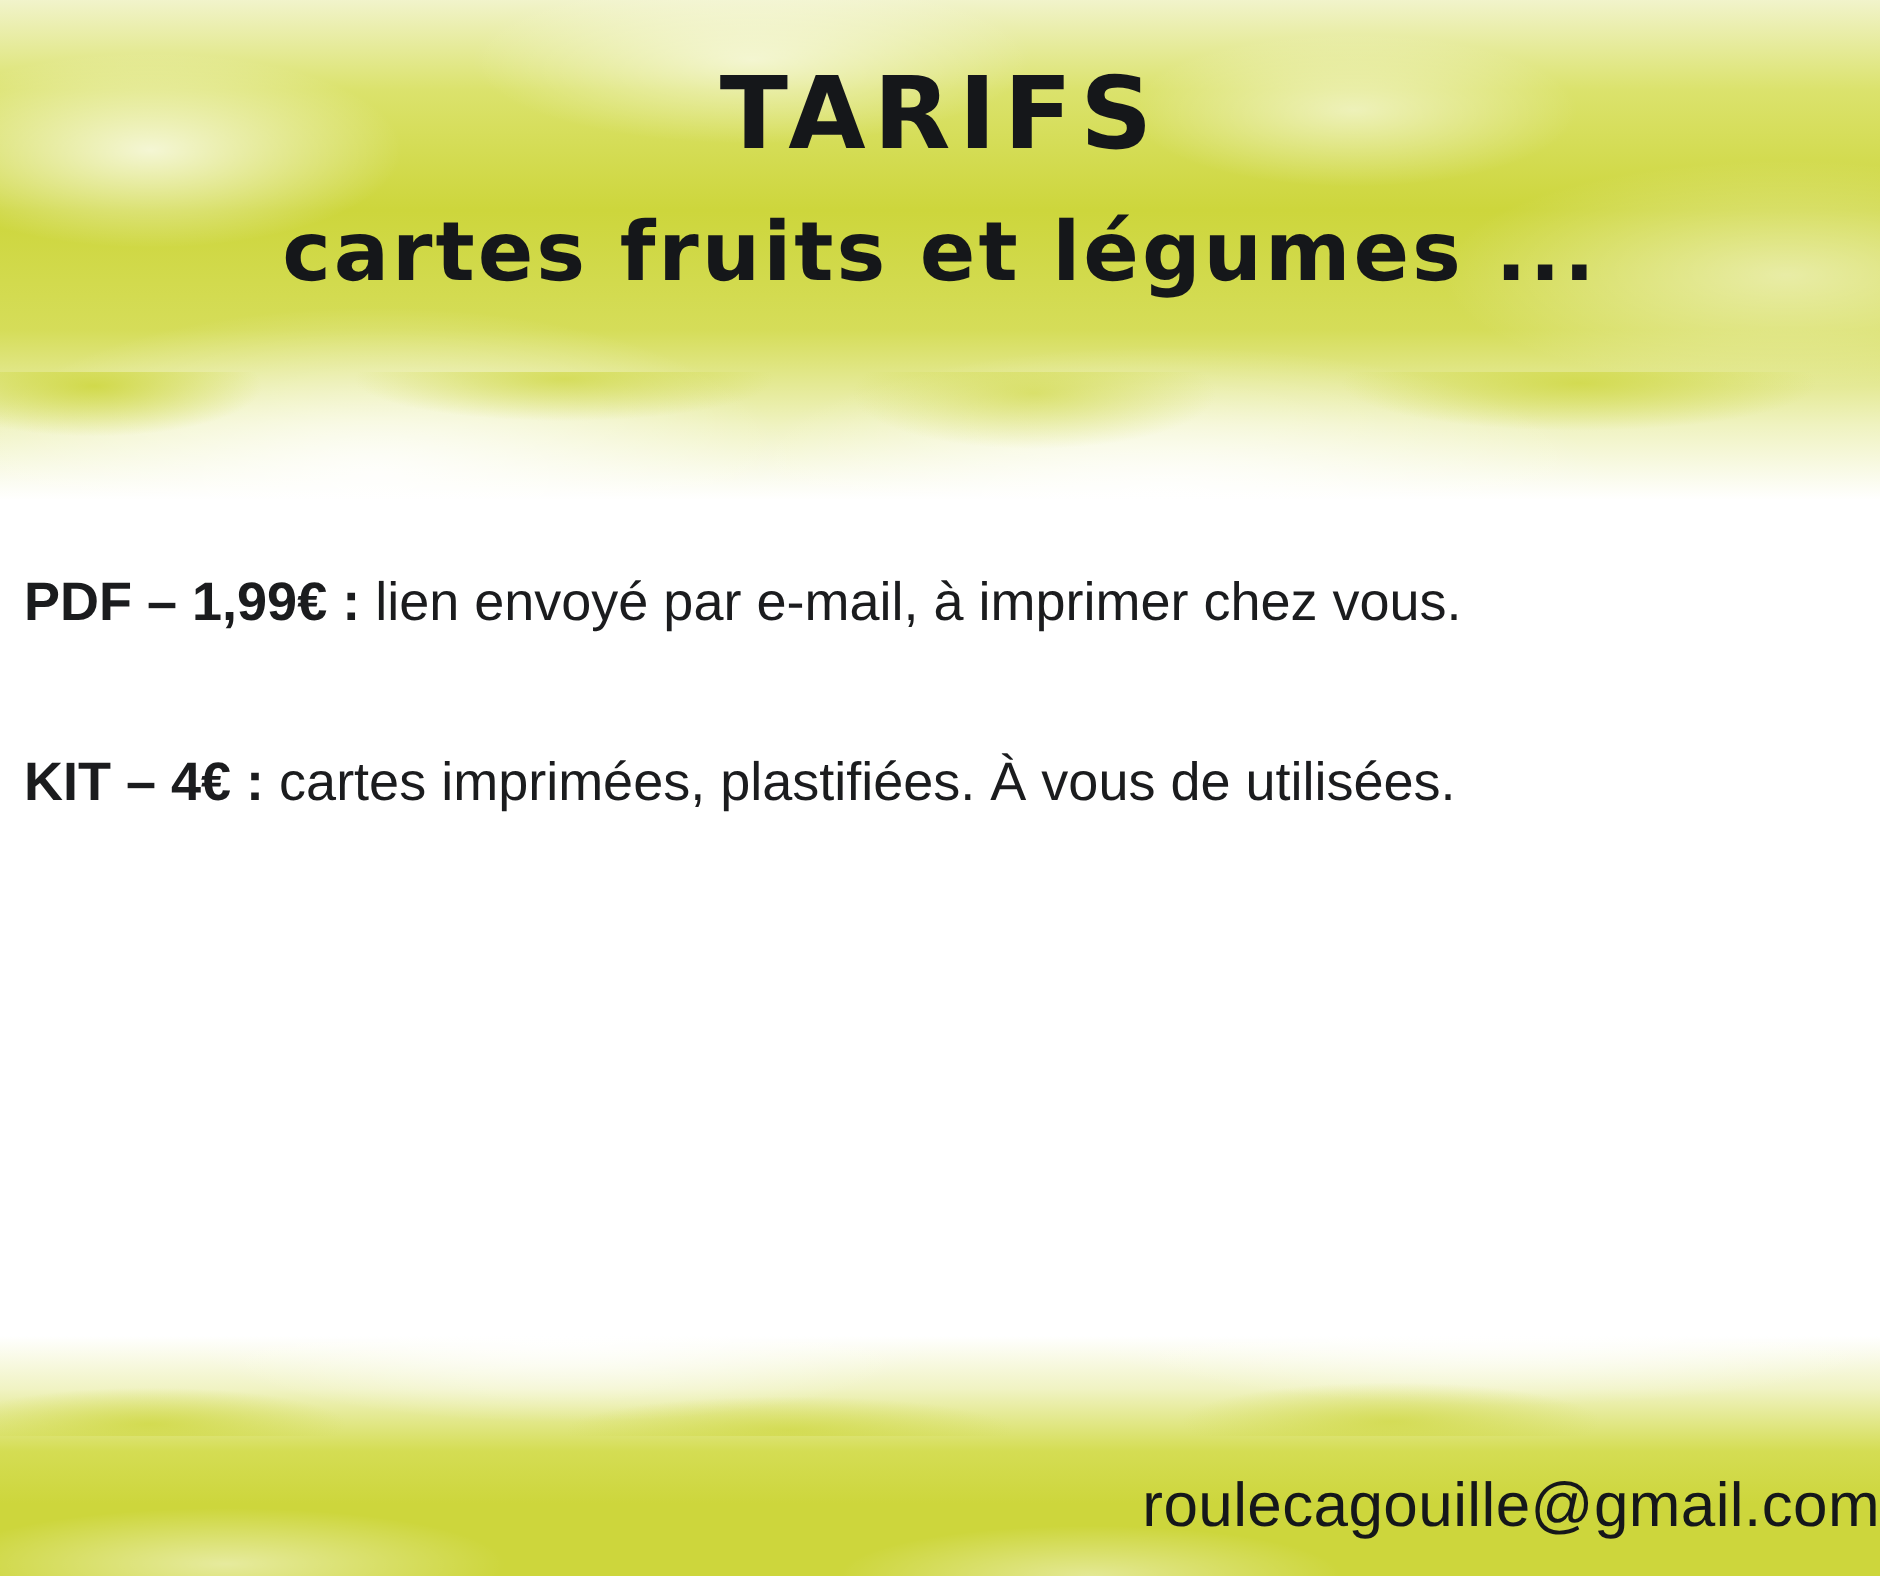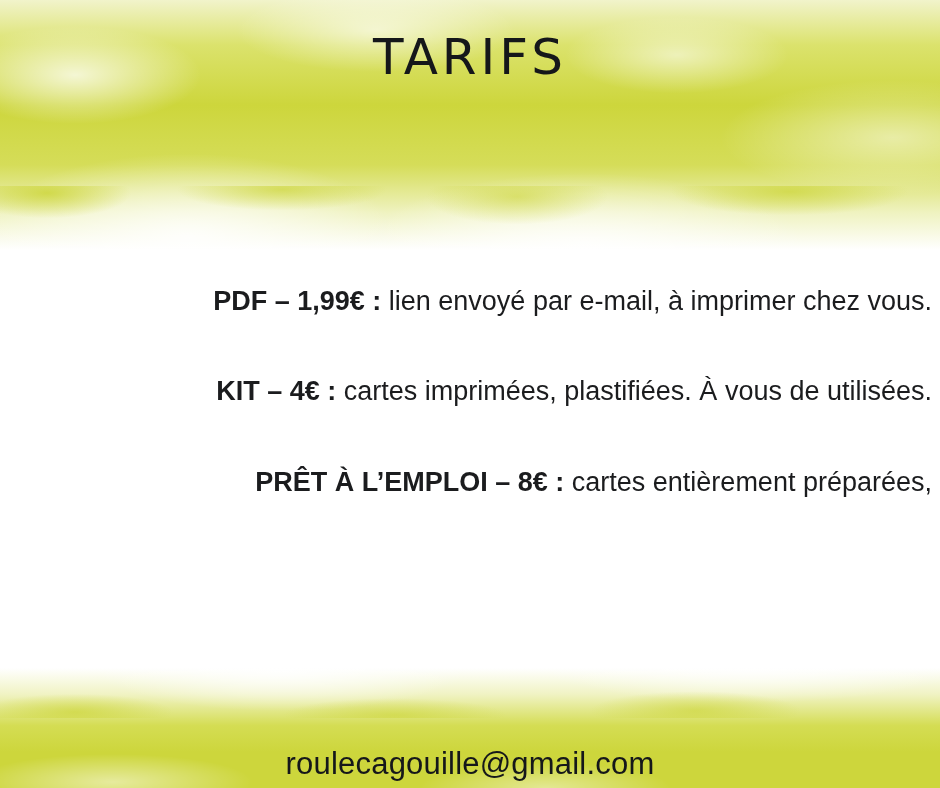--- a/index.html
+++ b/index.html
@@ -95,21 +95,21 @@
   .header {
     position: absolute;
     top: 30px;
     left: 0;
     width: 100%;
     text-align: center;
     z-index: 3;
   }
   .title-main {
     font-family: "DejaVu Sans", sans-serif;
-    font-weight: normal;
+    font-weight: bold;
     font-size: 50px;
     letter-spacing: 4px;
     color: #15171a;
     line-height: 1.1;
     margin: 0;
   }
   .title-sub {
     font-family: "DejaVu Sans", sans-serif;
     font-weight: bold;
     font-size: 41px;
@@ -119,21 +119,20 @@
     margin: 18px 0 0 0;
   }
 
   
   .content {
     position: absolute;
     top: 282px;
     left: 12px;
     width: 920px;
     z-index: 3;
-    text-align: right;
   }
   .offer {
     color: #1b1c1e;
     font-size: 27px;
     line-height: 1.42;
   }
   .offer + .offer {
     margin-top: 52px;
   }
   .offer .lead {
@@ -143,56 +142,56 @@
     font-weight: normal;
   }
   .offer p {
     margin: 0;
   }
 
   
   .footer {
     position: absolute;
     left: 0;
-    bottom: 6px;
-    width: 100%;
-    text-align: center;
+    bottom: 17px;
+    width: 100%;
+    text-align: right;
     z-index: 4;
   }
   .footer .email {
     font-size: 31px;
     color: #15171a;
     letter-spacing: 0.2px;
   }
 </style>
 </head>
 <body>
 
 <div class="poster">
 
   <div class="band band-top">
     <div class="edge-fade"></div>
   </div>
 
   <div class="header">
     <h1 class="title-main">TARIFS</h1>
+    <h2 class="title-sub">cartes fruits et légumes ...</h2>
   </div>
 
   <div class="content">
 
     <div class="offer">
       <p><span class="lead">PDF – 1,99€ :</span><span class="desc"> lien envoyé par e-mail, à imprimer chez vous.</span></p>
     </div>
 
     <div class="offer">
       <p><span class="lead">KIT – 4€ :</span><span class="desc"> cartes imprimées, plastifiées. À vous de utilisées.</span></p>
     </div>
 
     <div class="offer">
-      <p><span class="lead">PRÊT À L’EMPLOI – 8€ :</span><span class="desc"> cartes entièrement préparées,</span></p>
     </div>
 
   </div>
 
   <div class="band band-bottom">
     <div class="edge-fade"></div>
   </div>
 
   <div class="footer">
     <span class="email">roulecagouille@gmail.com</span>

